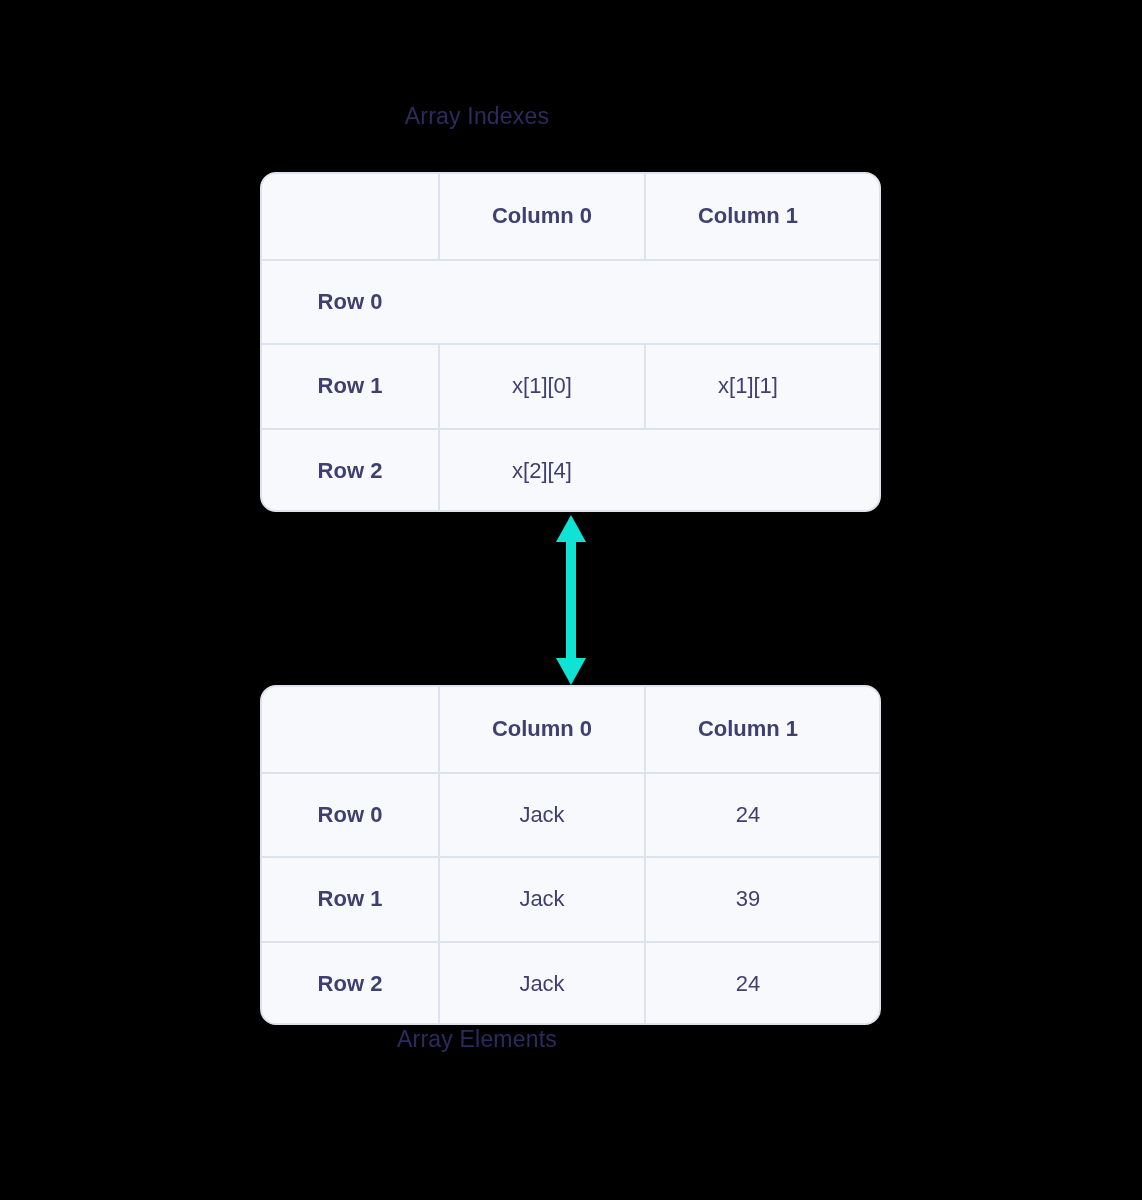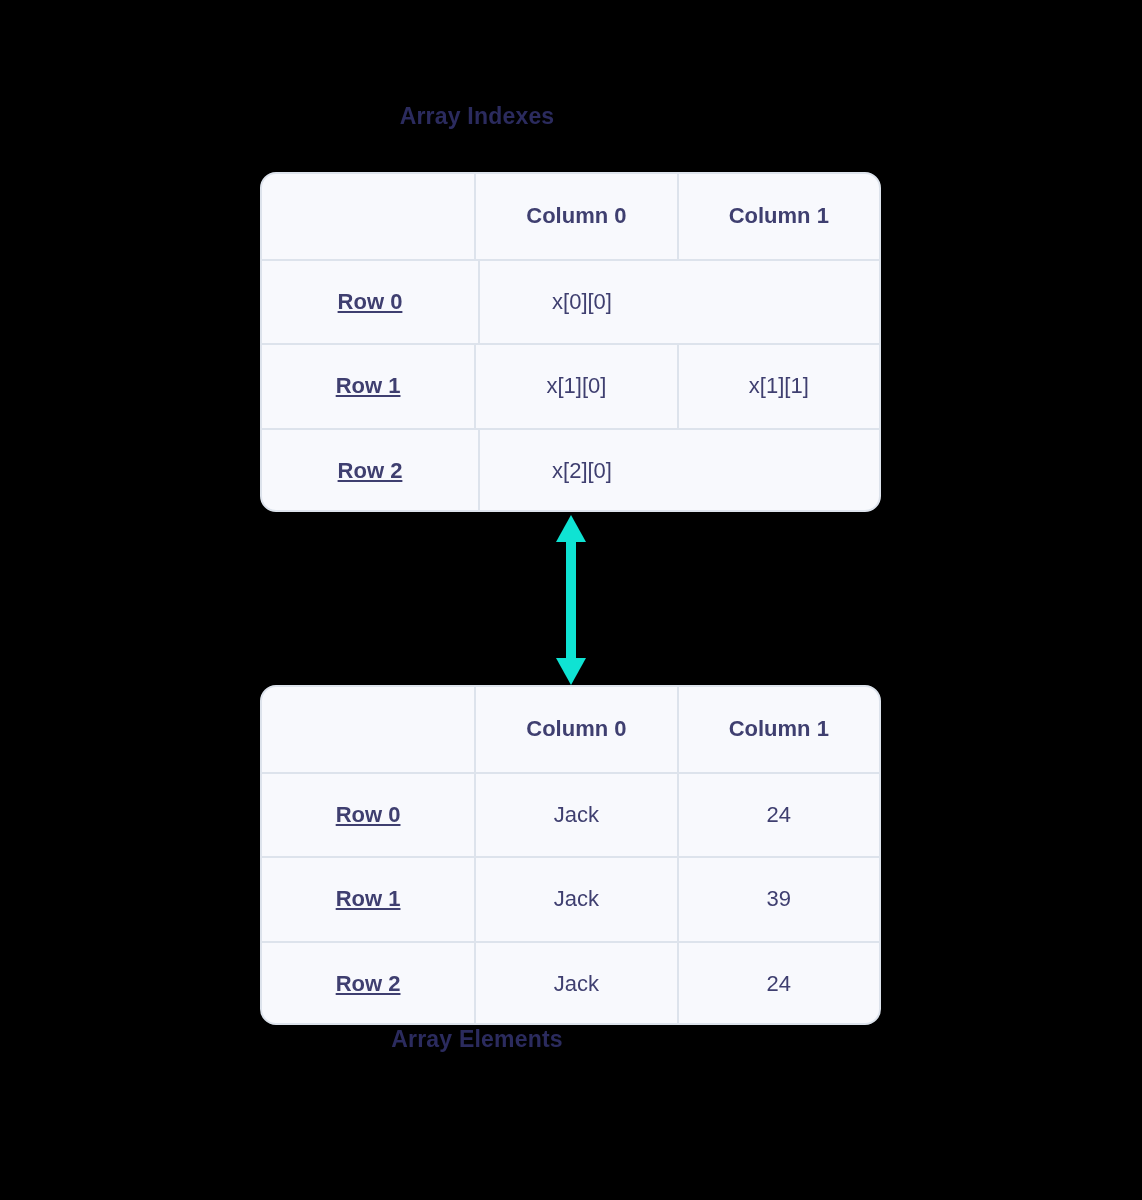--- a/index.html
+++ b/index.html
@@ -23,21 +23,21 @@
     height: 1200px;
   }
 
   .caption {
     position: absolute;
     left: 0;
     width: 954px;
     text-align: center;
     color: #2b2b5e;
     font-size: 23px;
-    font-weight: bold;
+    font-weight: normal;
     letter-spacing: 0.2px;
     white-space: nowrap;
   }
   .caption-top { top: 103px; }
   .caption-bottom { top: 1026px; }
 
   .grid-table {
     position: absolute;
     left: 260px;
     width: 621px;
@@ -63,23 +63,22 @@
   .cell {
     display: flex;
     align-items: center;
     justify-content: center;
     box-sizing: border-box;
     color: #3f3f70;
     font-size: 22px;
     white-space: nowrap;
   }
   .cell-label {
-    width: 216px;
+    width: 176px;
     font-weight: bold;
-    text-decoration: underline;
   }
   .cell-data {
     width: 206px;
     border-left: 2px solid #dde3ec;
     font-weight: normal;
   }
   .cell-head {
     font-weight: bold;
   }
 
@@ -99,30 +98,29 @@
   <div class="caption caption-top">Array Indexes</div>
 
   <div class="grid-table table-indexes">
     <div class="grid-row">
       <div class="cell cell-label cell-head"></div>
       <div class="cell cell-data cell-head">Column 0</div>
       <div class="cell cell-data cell-head">Column 1</div>
     </div>
     <div class="grid-row">
       <div class="cell cell-label">Row 0</div>
-      <div class="cell cell-data">x[0][0]</div>
     </div>
     <div class="grid-row">
       <div class="cell cell-label">Row 1</div>
       <div class="cell cell-data">x[1][0]</div>
       <div class="cell cell-data">x[1][1]</div>
     </div>
     <div class="grid-row">
       <div class="cell cell-label">Row 2</div>
-      <div class="cell cell-data">x[2][0]</div>
+      <div class="cell cell-data">x[2][4]</div>
     </div>
   </div>
 
   <svg class="arrow" viewBox="0 0 32 170">
     <polygon points="16,0 31,27 1,27" fill="#0fe3d3"></polygon>
     <rect x="11" y="22" width="10" height="126" fill="#0fe3d3"></rect>
     <polygon points="16,170 1,143 31,143" fill="#0fe3d3"></polygon>
   </svg>
 
   <div class="grid-table table-elements">

